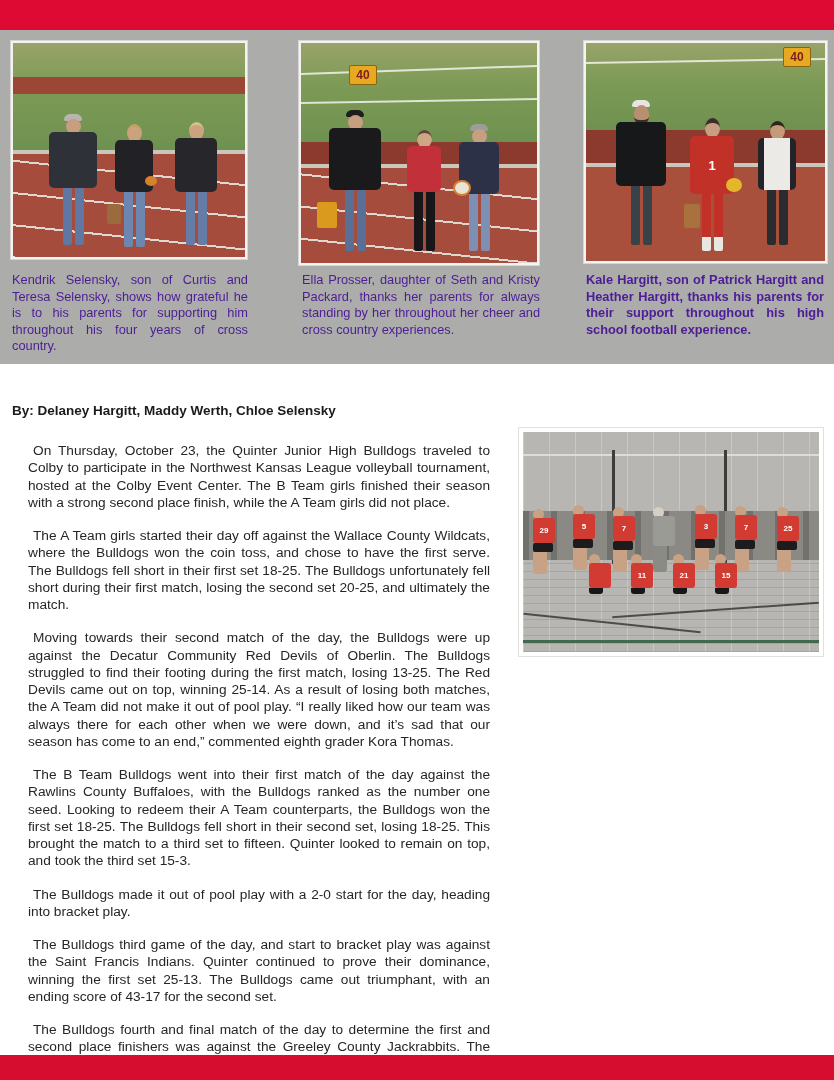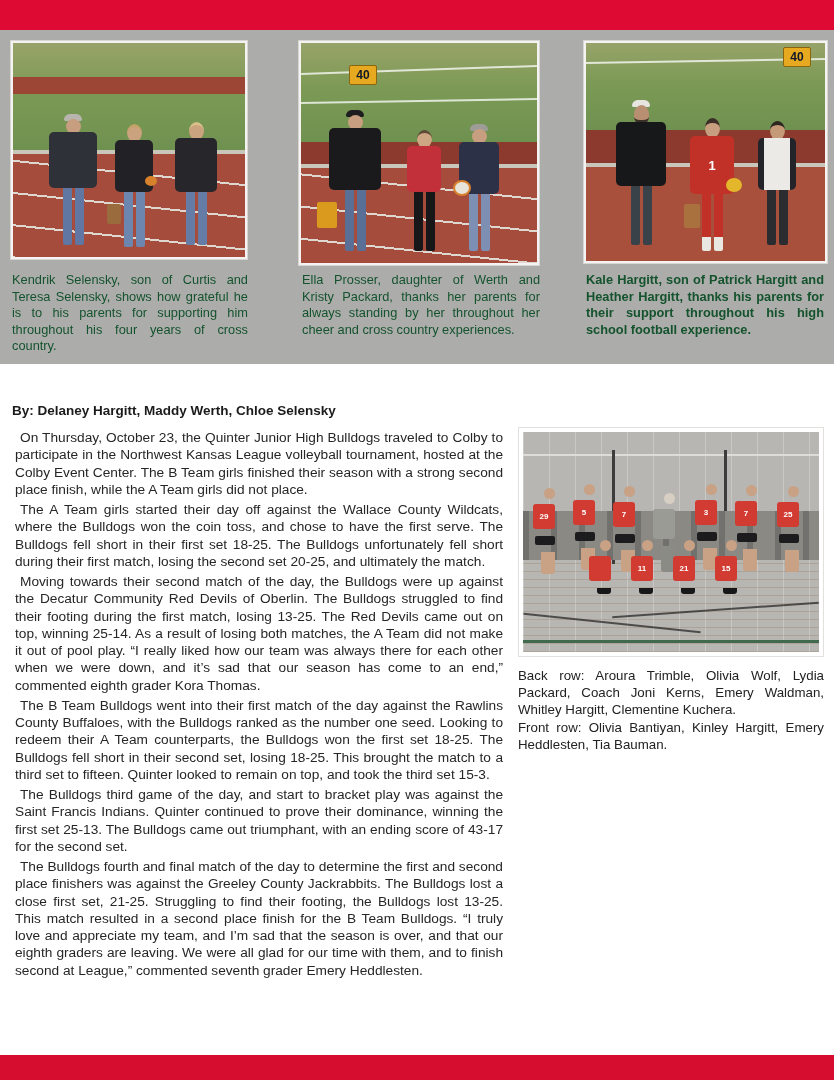--- a/index.html
+++ b/index.html
@@ -14,59 +14,59 @@
   
   .photo-strip{position:absolute;top:30px;left:0;width:834px;height:334px;background:var(--gray,#ACACAB);}
   .photo-card{position:absolute;top:10px;background:#f4f3f1;border:1px solid #d8d6d2;padding:2px;box-sizing:border-box;}
   .photo-inner{position:relative;width:100%;height:100%;overflow:hidden;}
   .grass{position:absolute;top:0;left:0;right:0;background:linear-gradient(#98a369,#7c9a55 45%,#6f9150);}
   .red-strip{position:absolute;left:0;right:0;background:#9c4636;}
   .curb{position:absolute;left:0;right:0;height:4px;background:#c9c6bc;}
   .track{position:absolute;left:0;right:0;bottom:0;background:#a54c3c;
     background-image:repeating-linear-gradient(186deg,transparent 0 30px,#ded8d0 30px 32px);}
   .field-line{position:absolute;height:2px;background:rgba(255,255,255,.75);}
-  .yard-marker{position:absolute;width:26px;height:18px;background:#e7a91f;color:#0f172a;
+  .yard-marker{position:absolute;width:26px;height:18px;background:#e7a91f;color:#7f1d1d;
     font-weight:bold;font-size:12px;line-height:18px;text-align:center;border-radius:2px;border:1px solid #8a6510;}
 
   .tfig{position:absolute;display:flex;flex-direction:column;align-items:center;}
   .tfig .hat{width:18px;height:7px;border-radius:8px 8px 2px 2px;margin-bottom:-2px;}
   .tfig .head{width:15px;height:15px;border-radius:50%;background:#c79e7f;}
   .tfig .torso{border-radius:5px;margin-top:-2px;position:relative;display:flex;align-items:center;justify-content:center;}
   .tfig .legs{display:flex;gap:3px;margin-top:-1px;}
   .tfig .leg{width:9px;border-radius:0 0 2px 2px;}
   .jersey-num{color:#fff;font-weight:bold;font-size:13px;}
   .prop{position:absolute;border-radius:2px;}
   .bloom{position:absolute;border-radius:50%;}
 
   
-  .strip-caption{position:absolute;top:242px;font-size:12.8px;line-height:16.6px;color:#14532d;text-align:justify;}
+  .strip-caption{position:absolute;top:242px;font-size:12.8px;line-height:16.6px;color:#4c1d95;text-align:justify;}
 
   
   .article{position:absolute;top:364px;left:0;width:834px;height:691px;background:#fff;}
   .headline{position:absolute;left:12px;top:7px;font-size:25px;font-weight:bold;color:#1b1b1b;letter-spacing:-0.5px;}
   .byline{position:absolute;left:12px;top:39px;font-size:13.5px;font-weight:bold;color:#1b1b1b;}
   .body-col{position:absolute;left:12px;top:62px;width:494px;}
-  .body-col p{margin:3px;font-size:13.7px;line-height:17.25px;color:#262626;text-align:justify;text-indent:5px;}
+  .body-col p{margin:16px;font-size:13.7px;line-height:17.25px;color:#262626;text-align:justify;text-indent:5px;}
 
   
   .team-photo{position:absolute;left:518px;top:63px;width:296px;height:220px;background:#fff;
     padding:4px;border:1px solid #e2e0dc;}
   .gym{position:relative;width:100%;height:100%;overflow:hidden;background:#b7b6b2;
     background-image:repeating-linear-gradient(90deg,rgba(255,255,255,.25) 0 1px,transparent 1px 26px);}
   .bleachers{position:absolute;top:36%;left:0;right:0;height:22%;background:#8a8984;
     background-image:repeating-linear-gradient(90deg,rgba(40,40,40,.25) 0 6px,transparent 6px 28px);}
   .net-line{position:absolute;top:10%;left:0;right:0;height:2px;background:#dddcd8;}
   .net-pole{position:absolute;top:8%;width:3px;height:52%;background:#3c3c3c;}
   .floor{position:absolute;bottom:0;left:0;right:0;height:42%;
     background:linear-gradient(#d2b06a,#c09a55);
     background-image:repeating-linear-gradient(0deg,rgba(120,80,30,.18) 0 1px,transparent 1px 8px);}
   .floor-green{position:absolute;bottom:10%;left:0;right:0;height:3px;background:#41694f;}
   .floor-black{position:absolute;height:2px;background:rgba(20,20,20,.65);}
 
-  .vfig{position:absolute;display:flex;flex-direction:column;align-items:flex-end;gap:7px;}
+  .vfig{position:absolute;display:flex;flex-direction:column;align-items:flex-start;}
   .vfig .head{width:11px;height:11px;border-radius:50%;background:#c9a184;}
   .vfig .jersey{width:22px;height:25px;border-radius:3px;background:#d23b31;color:#fff;
     font-size:8px;font-weight:bold;display:flex;align-items:center;justify-content:center;margin-top:-2px;}
   .vfig .shorts{width:20px;height:9px;background:#1c1c1e;border-radius:2px;}
   .vfig .vlegs{width:14px;height:22px;background:#c9a184;border-radius:0 0 3px 3px;}
   .vfig.kneel .vlegs{height:6px;background:#17171a;}
   .vfig.coach .jersey{background:#9b9b95;height:30px;color:#9b9b95;}
   .vfig.coach .vlegs{background:#8b8b86;height:26px;}
 
   .team-caption{position:absolute;left:518px;top:303px;width:306px;font-size:13.3px;line-height:17.2px;color:#222;}
@@ -189,32 +189,33 @@
         <div class="torso" style="width:38px;height:52px;background:#eceae6;border-left:6px solid #23242a;border-right:6px solid #23242a;box-sizing:border-box;"></div>
         <div class="legs">
             <div class="leg" style="height:56px;background:#2a2c30;"></div>
             <div class="leg" style="height:56px;background:#2a2c30;"></div>
           </div>
       </div>
     </div>
   </div>
 
   <div class="strip-caption" style="left:12px;width:236px;">Kendrik Selensky, son of Curtis and Teresa Selensky, shows how grateful he is to his parents for supporting him throughout his four years of cross country.</div>
-  <div class="strip-caption" style="left:302px;width:238px;">Ella Prosser, daughter of Werth and Kristy Packard, thanks her parents for always standing by her throughout her cheer and cross country experiences.</div>
+  <div class="strip-caption" style="left:302px;width:238px;">Ella Prosser, daughter of Seth and Kristy Packard, thanks her parents for always standing by her throughout her cheer and cross country experiences.</div>
   <div class="strip-caption" style="left:586px;width:238px;font-weight:bold;">Kale Hargitt, son of Patrick Hargitt and Heather Hargitt, thanks his parents for their support throughout his high school football experience.</div>
 </div>
 
 <div class="article">
   <div class="byline">By: Delaney Hargitt, Maddy Werth, Chloe Selensky</div>
 
   <div class="body-col">
     <p>On Thursday, October 23, the Quinter Junior High Bulldogs traveled to Colby to participate in the Northwest Kansas League volleyball tournament, hosted at the Colby Event Center. The B Team girls finished their season with a strong second place finish, while the A Team girls did not place.</p>
     <p>The A Team girls started their day off against the Wallace County Wildcats, where the Bulldogs won the coin toss, and chose to have the first serve. The Bulldogs fell short in their first set 18-25. The Bulldogs unfortunately fell short during their first match, losing the second set 20-25, and ultimately the match.</p>
     <p>Moving towards their second match of the day, the Bulldogs were up against the Decatur Community Red Devils of Oberlin. The Bulldogs struggled to find their footing during the first match, losing 13-25. The Red Devils came out on top, winning 25-14. As a result of losing both matches, the A Team did not make it out of pool play. “I really liked how our team was always there for each other when we were down, and it’s sad that our season has come to an end,” commented eighth grader Kora Thomas.</p>
     <p>The B Team Bulldogs went into their first match of the day against the Rawlins County Buffaloes, with the Bulldogs ranked as the number one seed. Looking to redeem their A Team counterparts, the Bulldogs won the first set 18-25. The Bulldogs fell short in their second set, losing 18-25. This brought the match to a third set to fifteen. Quinter looked to remain on top, and took the third set 15-3.</p>
+    <p>The Bulldogs made it out of pool play with a 2-0 start for the day, heading into bracket play.</p>
     <p>The Bulldogs third game of the day, and start to bracket play was against the Saint Francis Indians. Quinter continued to prove their dominance, winning the first set 25-13. The Bulldogs came out triumphant, with an ending score of 43-17 for the second set.</p>
     <p>The Bulldogs fourth and final match of the day to determine the first and second place finishers was against the Greeley County Jackrabbits. The Bulldogs lost a close first set, 21-25. Struggling to find their footing, the Bulldogs lost 13-25. This match resulted in a second place finish for the B Team Bulldogs. “I truly love and appreciate my team, and I’m sad that the season is over, and that our eighth graders are leaving. We were all glad for our time with them, and to finish second at League,” commented seventh grader Emery Heddlesten.</p>
   </div>
 
   <div class="team-photo">
     <div class="gym">
       <div class="net-line"></div>
       <div class="net-pole" style="left:30%;"></div>
       <div class="net-pole" style="left:68%;"></div>
       <div class="bleachers"></div>
@@ -282,19 +283,15 @@
           <div class="vlegs"></div>
       </div>
       <div class="vfig kneel" style="left:192px;bottom:58px;">
         <div class="head"></div>
           <div class="jersey">15</div>
           <div class="vlegs"></div>
       </div>
     </div>
   </div>
 
-  <div class="team-caption">
-    <p>Back row: Aroura Trimble, Olivia Wolf, Lydia Packard, Coach Joni Kerns, Emery Waldman, Whitley Hargitt, Clementine Kuchera.</p>
-    <p>Front row: Olivia Bantiyan, Kinley Hargitt, Emery Heddlesten, Tia Bauman.</p>
-  </div>
 </div>
 
 <div class="bottom-bar"></div>
 
 </body></html>

